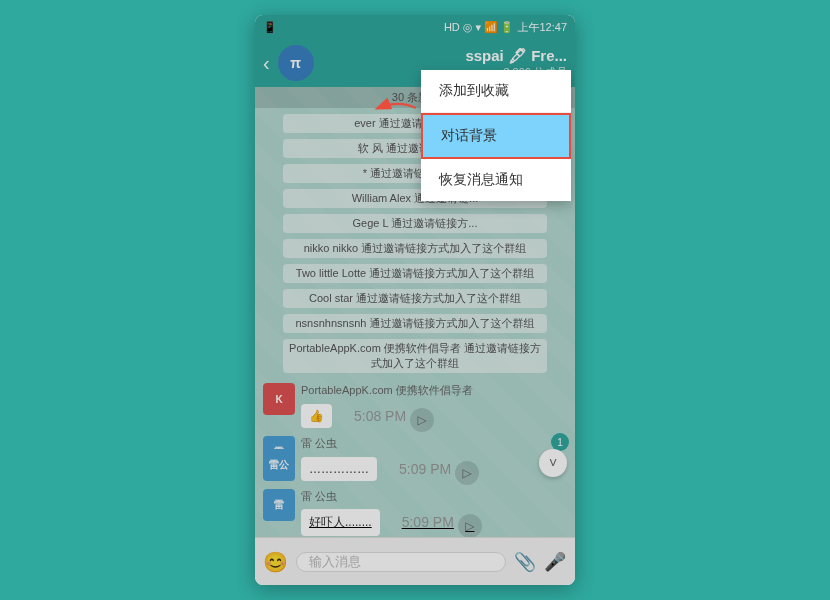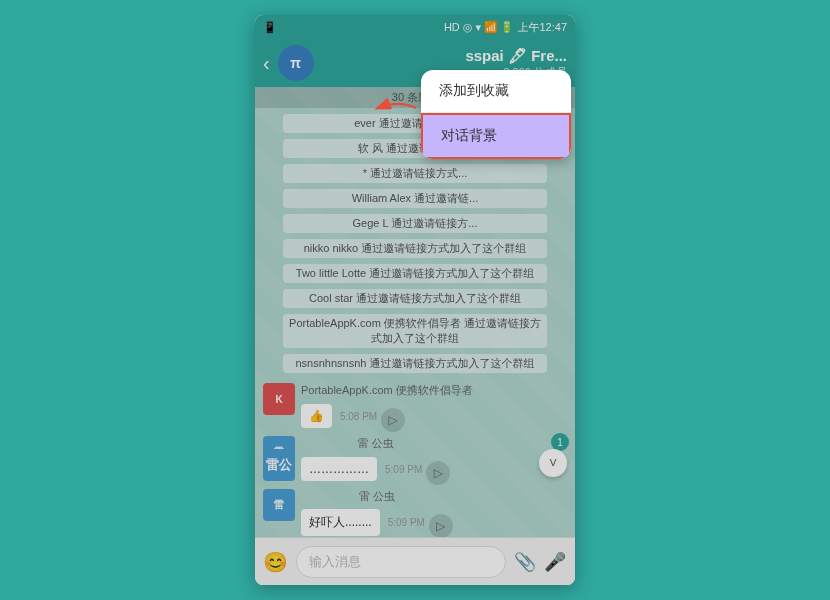--- a/index.html
+++ b/index.html
@@ -115,32 +115,32 @@
       background: #e05252;
       flex-shrink: 0;
       display: flex;
       align-items: center;
       justify-content: center;
       color: white;
       font-size: 10px;
       font-weight: bold;
     }
     .msg-content { max-width: 200px; }
-    .msg-sender { font-size: 11px; color: #666; margin-bottom: 2px; text-align: center; }
+    .msg-sender { font-size: 11px; color: #666; margin-bottom: 2px; }
     .msg-bubble {
       background: white;
       border-radius: 4px;
       padding: 5px 8px;
       font-size: 12px;
       color: #333;
       position: relative;
       display: inline-block;
       max-width: 100%;
     }
-    .msg-time { font-size: 10px; color: #999; margin-left: 4px; }
+    .msg-time { font-size: 14px; color: #999; margin-left: 18px; }
     .msg-forward {
       width: 24px;
       height: 24px;
       border-radius: 50%;
       background: rgba(0,0,0,0.12);
       display: flex;
       align-items: center;
       justify-content: center;
       color: #666;
       font-size: 12px;
@@ -185,41 +185,41 @@
       left: 8px;
       bottom: 56px;
       width: 32px;
       height: 32px;
       border-radius: 4px;
       background: #4a9fd4;
       display: flex;
       align-items: center;
       justify-content: center;
       color: white;
-      font-size: 13px;
+      font-size: 10px;
       font-weight: bold;
     }
     
     .input-bar {
       position: absolute;
       bottom: 0;
       left: 0;
       right: 0;
       height: 48px;
       background: #f5f5f5;
       border-top: 1px solid #ddd;
       display: flex;
       align-items: center;
       padding: 0 8px;
       gap: 8px;
     }
     .input-emoji { font-size: 20px; cursor: pointer; }
     .input-field {
       flex: 1;
-      height: 32px;
+      height: 20px;
       border: 1px solid #ddd;
       border-radius: 16px;
       padding: 0 12px;
       font-size: 13px;
       background: white;
       color: #999;
       display: flex;
       align-items: center;
     }
     .input-attach { font-size: 18px; color: #999; cursor: pointer; }
@@ -232,37 +232,37 @@
       right: 0;
       bottom: 0;
       background: rgba(0,0,0,0.15);
       z-index: 10;
     }
     .dropdown-menu {
       position: absolute;
       top: 55px;
       right: 4px;
       background: white;
-      border-radius: 12px;
+      border-radius: 0;
       box-shadow: 0 4px 12px rgba(0,0,0,0.25);
       z-index: 20;
       min-width: 150px;
       overflow: hidden;
     }
     .dropdown-item {
       padding: 12px 18px;
       font-size: 14px;
       color: #333;
       cursor: pointer;
       border-bottom: 1px solid #f0f0f0;
     }
     .dropdown-item:last-child { border-bottom: none; }
     .dropdown-item.highlighted {
       border: 2px solid #e74c3c;
-      background: #c4b5fd;
+      background: #7dd3fc;
       color: #333;
     }
     
     .arrow-indicator {
       position: absolute;
       top: 78px;
       right: 155px;
       z-index: 30;
       width: 50px;
       height: 30px;
@@ -299,22 +299,22 @@
 
     <div class="chat-messages">
       <div class="system-msg">ever 通过邀请链接方式...</div>
       <div class="system-msg">软 风 通过邀请链接方...</div>
       <div class="system-msg">* 通过邀请链接方式...</div>
       <div class="system-msg">William Alex 通过邀请链...</div>
       <div class="system-msg">Gege L 通过邀请链接方...</div>
       <div class="system-msg">nikko nikko 通过邀请链接方式加入了这个群组</div>
       <div class="system-msg">Two little Lotte 通过邀请链接方式加入了这个群组</div>
       <div class="system-msg">Cool star 通过邀请链接方式加入了这个群组</div>
+      <div class="system-msg">nsnsnhnsnsnh 通过邀请链接方式加入了这个群组</div>
       <div class="system-msg">PortableAppK.com 便携软件倡导者 通过邀请链接方式加入了这个群组</div>
-      <div class="system-msg">nsnsnhnsnsnh 通过邀请链接方式加入了这个群组</div>
     </div>
 
     <div style="padding: 4px 8px;">
 
       <div class="message-row">
         <div class="msg-avatar">K</div>
         <div class="msg-content">
           <div class="msg-sender">PortableAppK.com 便携软件倡导者</div>
           <div style="display:flex;align-items:center;gap:4px;">
             <div class="msg-bubble">
@@ -337,21 +337,21 @@
             <span class="msg-time">5:09 PM</span>
             <div class="msg-forward">▷</div>
           </div>
         </div>
       </div>
 
       <div class="message-row">
         <div class="msg-avatar" style="background:#4a9fd4;">雷</div>
         <div class="msg-content">
           <div class="msg-sender">雷 公虫</div>
-          <div style="display:flex;align-items:center;gap:4px;">
+          <div style="display:flex;align-items:center;gap:4px;text-decoration:underline;">
             <div class="msg-bubble">
               <span>好吓人........</span>
             </div>
             <span class="msg-time">5:09 PM</span>
             <div class="msg-forward">▷</div>
           </div>
         </div>
       </div>
 
     </div>
@@ -369,20 +369,21 @@
     </div>
     <div class="input-attach">📎</div>
     <div class="input-mic">🎤</div>
   </div>
 
   <div class="dropdown-overlay"></div>
 
   <div class="dropdown-menu">
     <div class="dropdown-item">添加到收藏</div>
     <div class="dropdown-item highlighted">对话背景</div>
+    <div class="dropdown-item">恢复消息通知</div>
   </div>
 
   <div class="arrow-indicator">
     <svg viewBox="0 0 60 30" xmlns="http://www.w3.org/2000/svg">
       <defs>
         <marker id="arrowhead" markerWidth="8" markerHeight="8" refX="6" refY="3" orient="auto">
           <polygon points="0 0, 8 3, 0 6" fill="#e74c3c"></polygon>
         </marker>
       </defs>
       <path d="M 55 15 Q 35 5 10 15" stroke="#e74c3c" stroke-width="2.5" fill="none" marker-end="url(#arrowhead)"></path>

